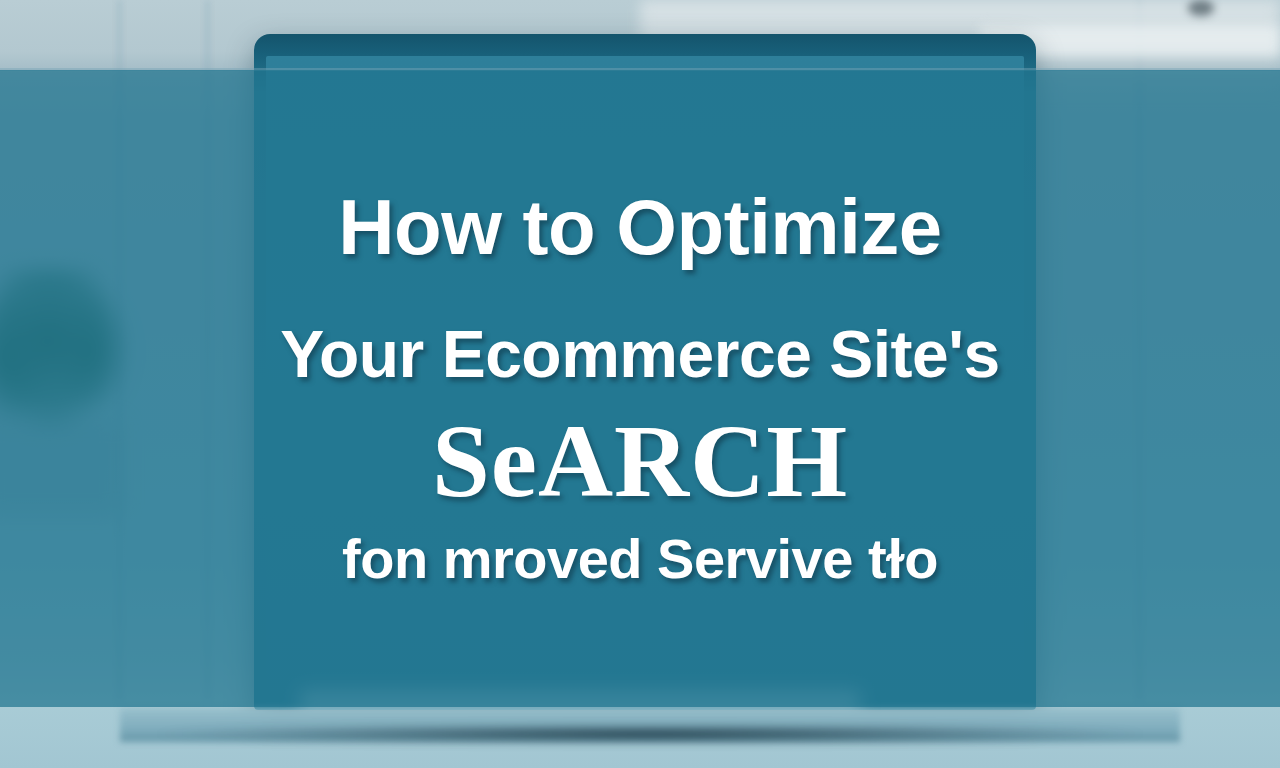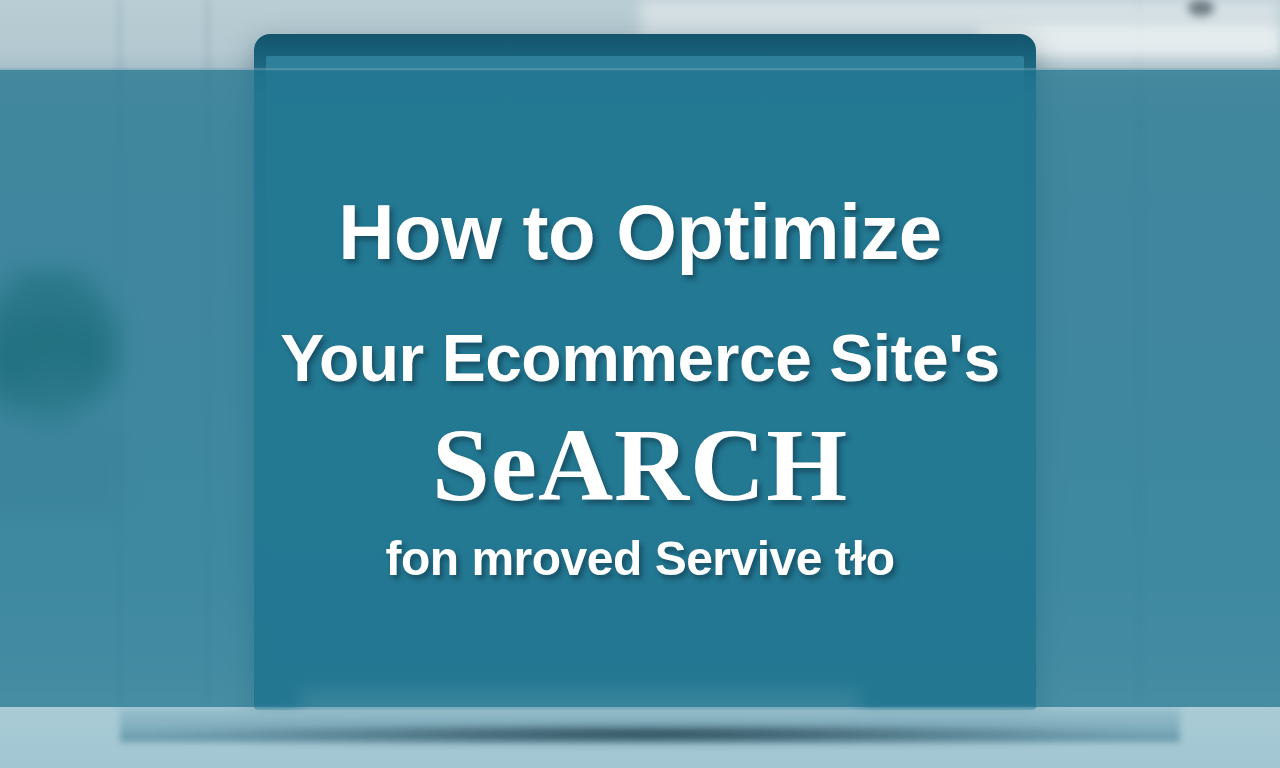--- a/index.html
+++ b/index.html
@@ -171,21 +171,21 @@
     display: block;
     font-weight: bold;
     letter-spacing: -0.5px;
     line-height: 1.03;
     text-shadow: 3px 4px 5px rgba(12,48,64,0.55);
     white-space: nowrap;
   }
   .line-1 { font-size: 78px; margin-bottom: 6px; }
   .line-2 { font-size: 66px; margin-bottom: 18px; margin-top: 47px; }
   .line-3 { font-size: 104px; letter-spacing: 1px; margin-bottom: 16px; font-family: Liberation Serif, serif; }
-  .line-4 { font-size: 48px; margin-bottom: 2px; }
+  .line-4 { font-size: 56px; margin-bottom: 2px; }
   .line-5 { font-size: 60px; }
 </style>
 </head>
 <body>
 
 <div id="stage">
 
   <div class="bg-layer">
     <div class="bg-wall"></div>
     <div class="bg-seam" style="left:118px;"></div>

